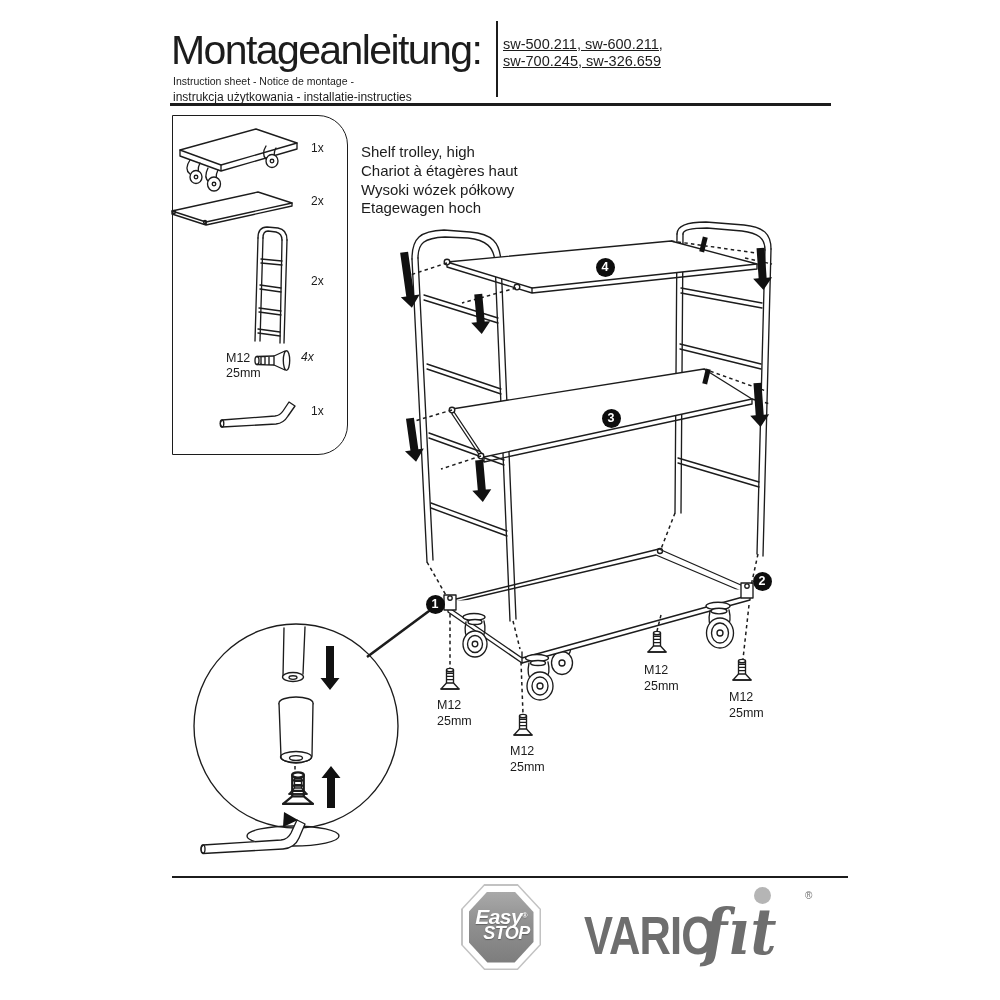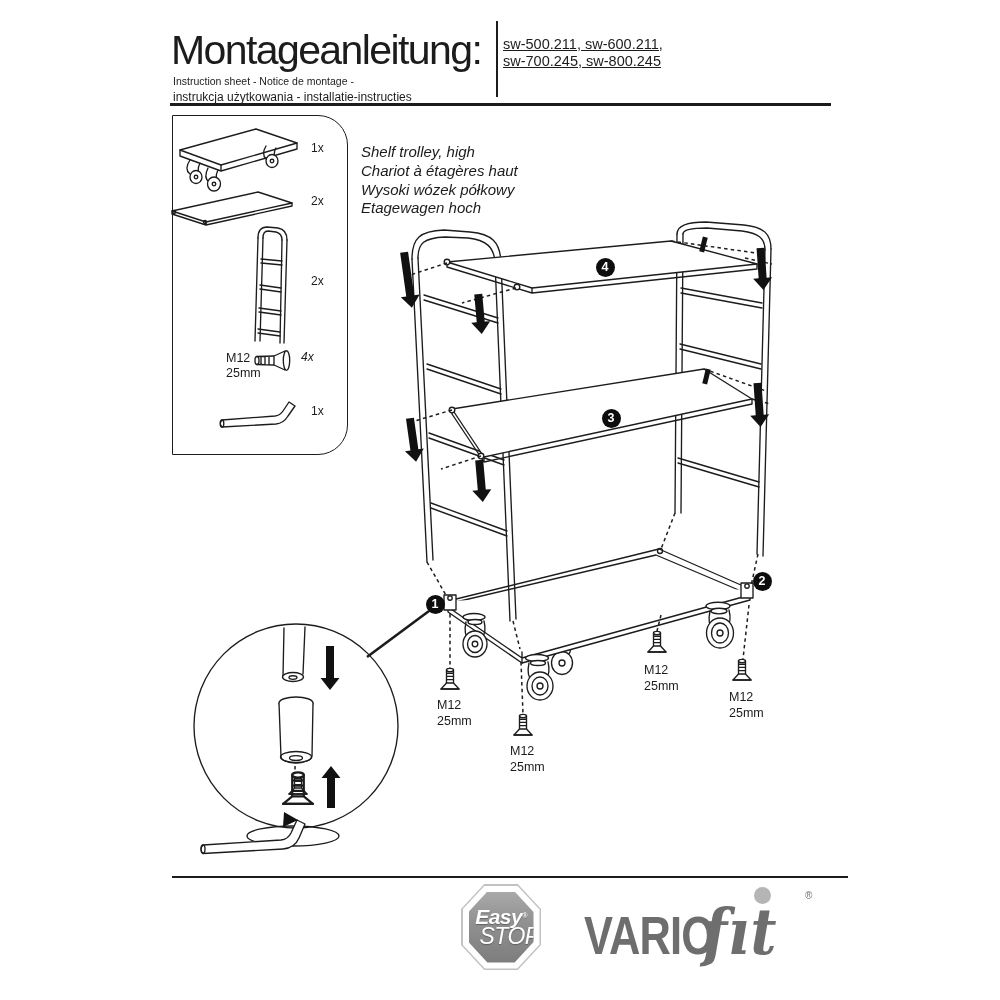--- a/index.html
+++ b/index.html
@@ -14,37 +14,37 @@
   .vdivider{left:496px;top:21px;width:1.5px;height:76px;background:#1c1c1c;}
   .hrule{left:170px;top:103px;width:661px;height:2.5px;background:#1c1c1c;}
   
   .parts-box{left:172px;top:115px;width:174px;height:338px;border:1.6px solid #1c1c1c;
              border-radius:0 30px 30px 0;}
   .qty{font-size:12px;}
   .spec{font-size:12.5px;line-height:14.5px;}
   
   .ptitle{left:361px;top:113px;font-size:32px;letter-spacing:-0.5px;white-space:nowrap;}
   .ptitle .suffix{font-size:19px;letter-spacing:0;}
-  .plines{left:361px;top:143px;font-size:15px;line-height:18.8px;font-style:italic;}
+  .plines{left:361px;top:143px;font-size:15px;line-height:18.8px;}
   
   .callout{width:19px;height:19px;border-radius:50%;background:#0d0d0d;color:#fff;
            font-size:12.5px;font-weight:bold;line-height:19px;text-align:center;}
   
   .m12{font-size:12.5px;line-height:15.5px;}
   
   .frule{left:172px;top:876px;width:676px;height:2px;background:#1c1c1c;}
   .oct{clip-path:polygon(29% 0,71% 0,100% 29%,100% 71%,71% 100%,29% 100%,0 71%,0 29%);}
   .easystop{left:461px;top:884px;width:80px;height:86px;background:#c2c2c2;}
   .oct-white{position:absolute;inset:1.5px;background:#ffffff;}
   .oct-body{position:absolute;inset:6px;background:linear-gradient(180deg,#a9a9a9 0%,#909090 45%,#7d7d7d 100%);
             text-align:center;}
   .easy-word{margin-top:13px;font-size:21px;font-style:italic;font-weight:bold;color:#fff;
              text-shadow:0 1px 1px rgba(60,60,60,.55);letter-spacing:-0.5px;}
   .easy-reg{font-size:7px;vertical-align:6px;}
-  .stop-word{margin-top:-6px;font-size:23px;font-style:italic;font-weight:normal;color:#fff;
+  .stop-word{margin-top:-6px;font-size:18px;font-style:italic;font-weight:bold;color:#fff;
              text-shadow:0 1px 1px rgba(60,60,60,.55);letter-spacing:-0.5px;margin-left:11px;}
   .variofit{left:584px;top:884px;height:95px;white-space:nowrap;}
   .vario-part{display:inline-block;font-size:53px;font-weight:bold;color:#6e6e6e;
               letter-spacing:-1px;transform:scaleX(0.82);transform-origin:0 0;line-height:95px;}
   .fit-part{display:inline-block;font-family:"DejaVu Serif",serif;font-style:italic;font-weight:bold;
             font-size:64px;color:#6e6e6e;transform:scaleX(0.88);transform-origin:0 0;
             margin-left:-40px;line-height:95px;letter-spacing:1px;}
   .fit-dot{left:170px;top:3px;width:17px;height:17px;border-radius:50%;background:#b5b5b5;}
   .brand-reg{left:221px;top:6px;font-size:10px;color:#6e6e6e;}
   svg .ln{fill:none;stroke:#1c1c1c;stroke-width:1.35;stroke-linecap:round;stroke-linejoin:round;}
@@ -56,21 +56,21 @@
 <body>
 
 <div class="page">
 
   <div class="abs main-title">Montageanleitung:</div>
   <div class="abs sub1">Instruction sheet - Notice de montage -</div>
   <div class="abs sub2">instrukcja użytkowania - installatie-instructies</div>
   <div class="abs vdivider"></div>
   <div class="abs codes">
     <div>sw-500.211, sw-600.211,</div>
-    <div>sw-700.245, sw-800.245</div>
+    <div>sw-700.245, sw-326.659</div>
   </div>
   <div class="abs hrule"></div>
 
   <div class="abs parts-box"></div>
   <div class="abs qty" style="left:311px;top:141px;">1x</div>
   <div class="abs qty" style="left:311px;top:194px;">2x</div>
   <div class="abs qty" style="left:311px;top:274px;">2x</div>
   <div class="abs qty" style="left:301px;top:350px;font-style:italic;">4x</div>
   <div class="abs qty" style="left:311px;top:404px;">1x</div>
   <div class="abs spec" style="left:226px;top:351px;">

